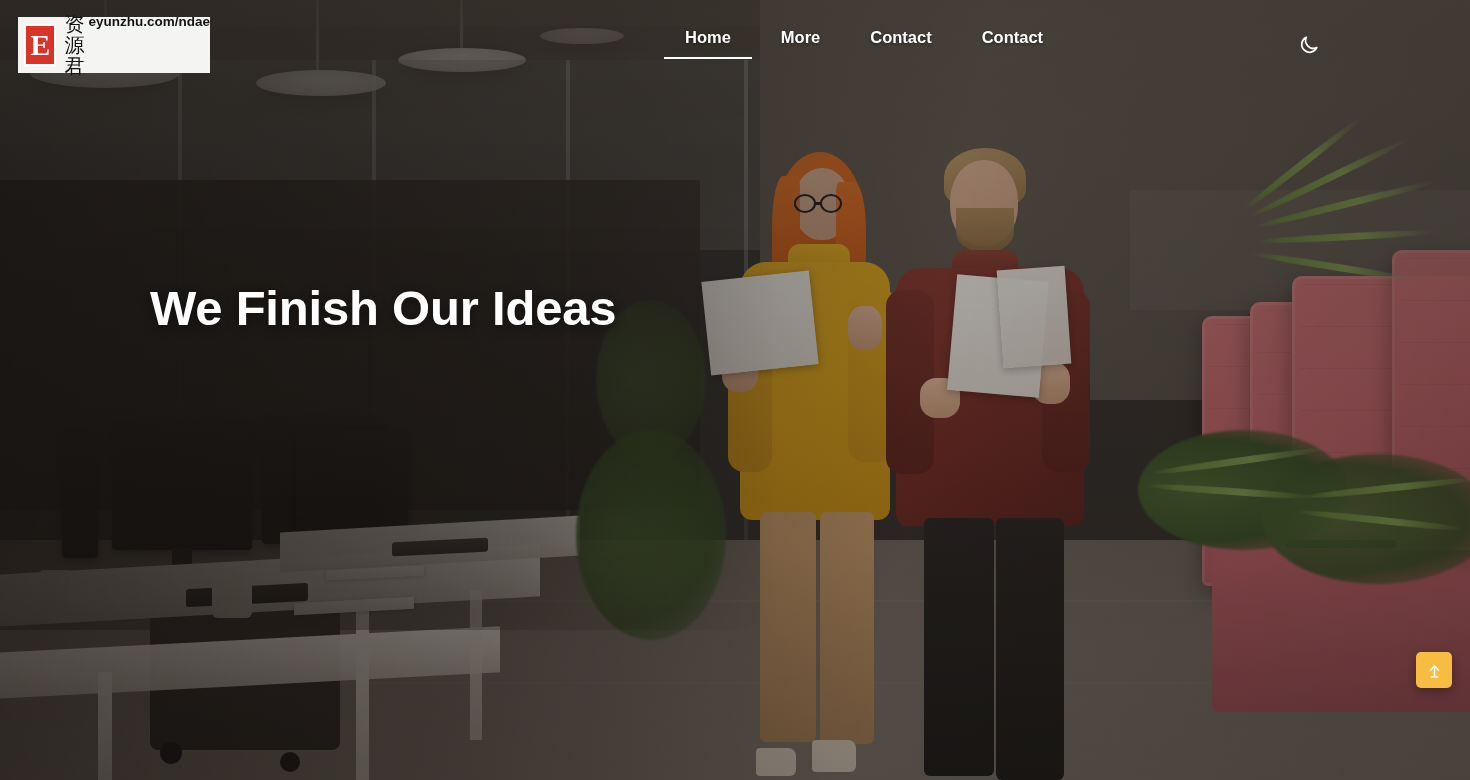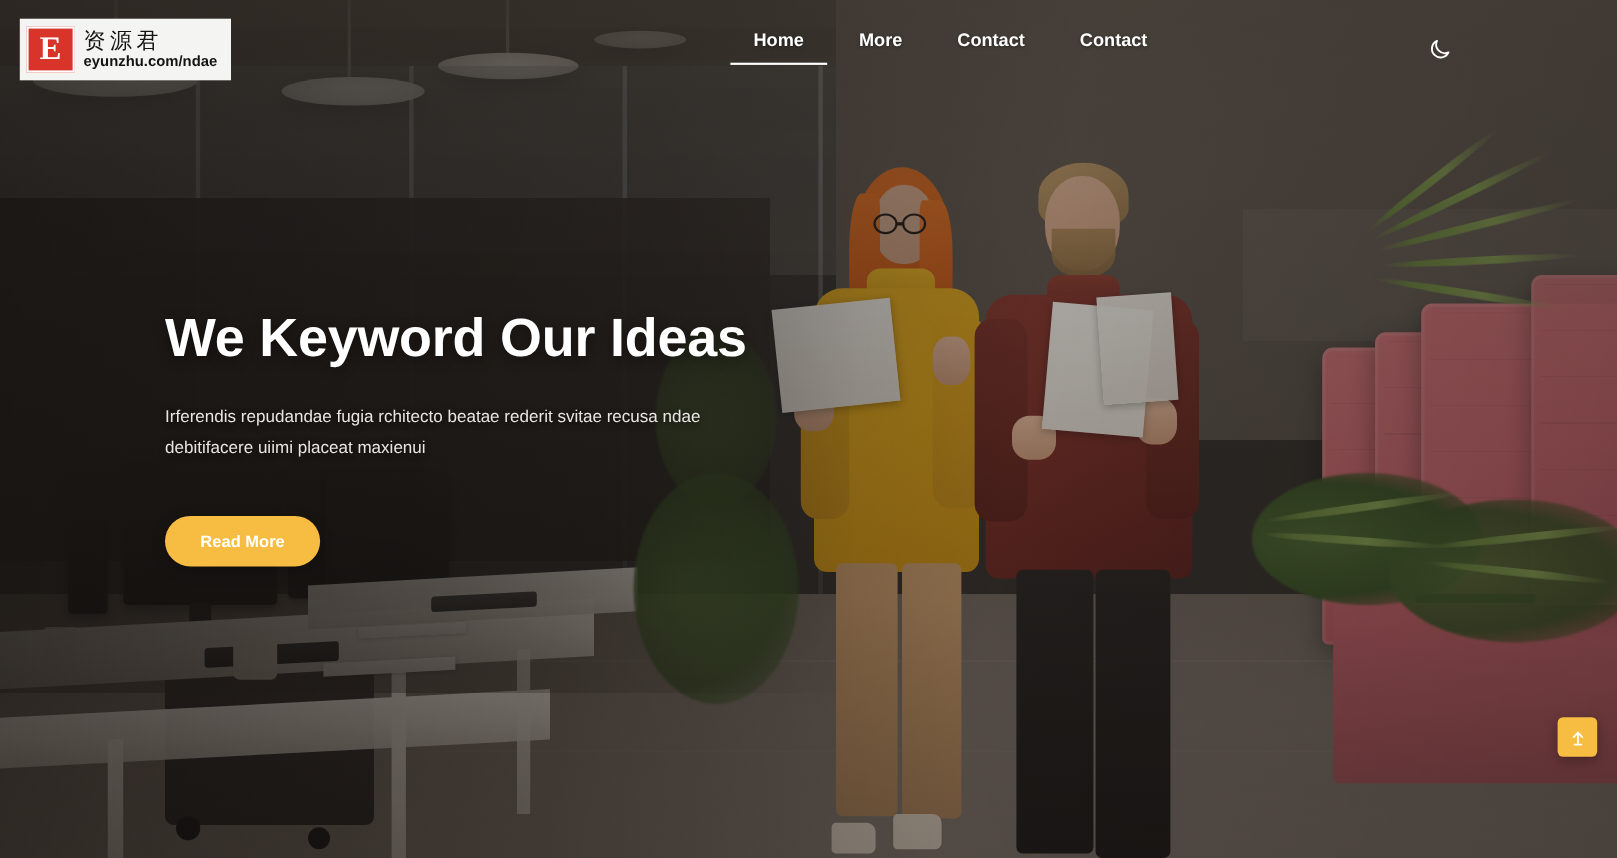--- a/index.html
+++ b/index.html
@@ -296,21 +296,21 @@
     display:flex; align-items:center; justify-content:center;
     border:2px solid #ffffff;
     box-shadow:inset 0 0 0 1px #d8342a;
   }
   .wm-e {
     color:#ffffff; font-family:"Liberation Serif", serif;
     font-size:30px; font-weight:bold; line-height:1;
   }
   .wm-right {
     margin-left:8px;
-    display:flex; flex-direction:column; justify-content:center;
+    display:flex; flex-direction:row; justify-content:center;
   }
   .wm-cn {
     color:#141414;
     font-family:"DejaVu Sans", sans-serif;
     font-size:20px;
     letter-spacing:4px;
     line-height:1.05;
   }
   .wm-url {
     color:#141414;
@@ -548,27 +548,22 @@
 
     <button class="mode-toggle">
       <svg width="22" height="22" viewBox="0 0 24 24">
         <path d="M20.5 14.9A8.6 8.6 0 0 1 9.1 3.5a8.6 8.6 0 1 0 11.4 11.4z" fill="none" stroke="#ffffff" stroke-width="1.9" stroke-linejoin="round"></path>
       </svg>
     </button>
   </div>
 
   <div class="hero-content">
     <h1 class="hero-title">
-      <span>We Keyword Our Ideas</span><br>
+      <span>We Finish Our Ideas</span><br>
     </h1>
-    <p class="hero-sub">
-      <span>Irferendis repudandae fugia rchitecto beatae rederit svitae recusa</span>
-      <span>ndae debitifacere uiimi placeat maxienui</span>
-    </p>
-    <button class="read-more">Read More</button>
   </div>
 
   <button class="scroll-top">
     <svg width="17" height="17" viewBox="0 0 24 24">
       <path d="M12 19V6" stroke="#ffffff" stroke-width="2.3" stroke-linecap="round"></path>
       <path d="M6.5 11.5L12 5.6l5.5 5.9" stroke="#ffffff" stroke-width="2.3" stroke-linecap="round" stroke-linejoin="round" fill="none"></path>
       <path d="M7.5 21h9" stroke="#ffffff" stroke-width="2.1" stroke-linecap="round"></path>
     </svg>
   </button>
 

